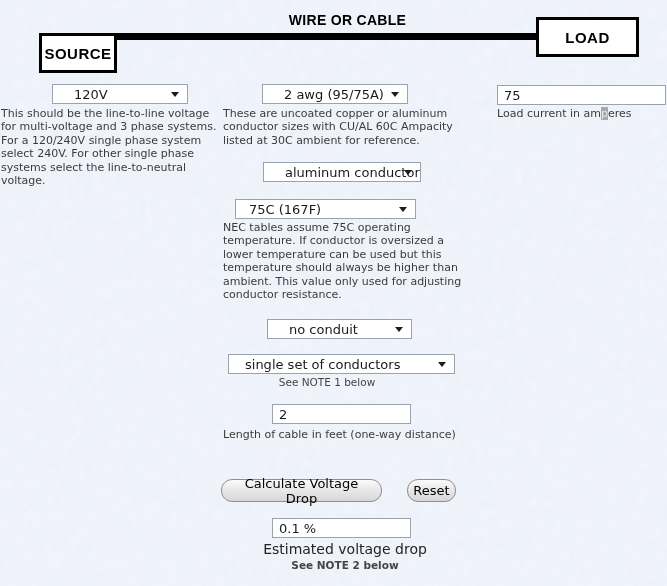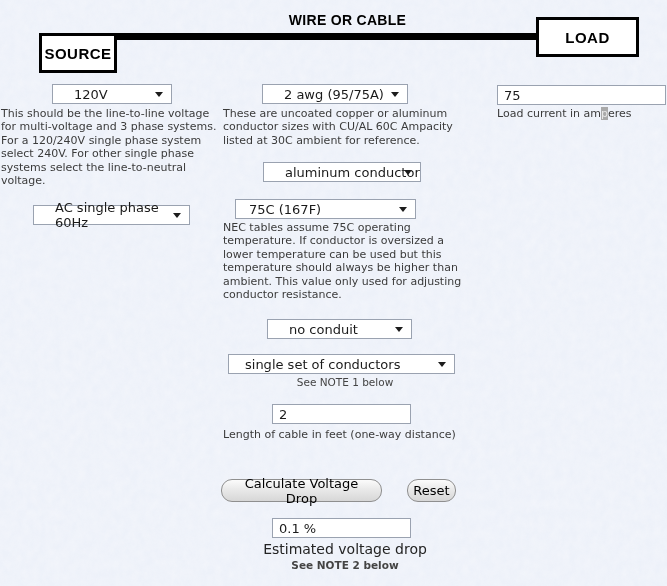--- a/index.html
+++ b/index.html
@@ -89,29 +89,25 @@
 
   <div class="diag-box" style="left:39px;top:17px;width:78px;height:40px;margin-top:16px;">
     <span>SOURCE</span>
   </div>
   <div class="wire-line" style="left:115px;top:33px;width:422px;height:7px;"></div>
   <div class="wire-label" style="left:240px;top:12px;width:215px;">WIRE OR CABLE</div>
   <div class="diag-box" style="left:536px;top:17px;width:103px;height:40px;">
     <span>LOAD</span>
   </div>
 
-  <div class="sel" style="left:52px;top:84px;width:120px;">
+  <div class="sel" style="left:52px;top:84px;width:136px;">
     <span>120V</span>
     <span class="arrow"></span>
   </div>
   <div class="help" style="left:1px;top:107px;width:224px;">This should be the line-to-line voltage for multi-voltage and 3 phase systems.  For a 120/240V single phase system select 240V.  For other single phase systems select the line-to-neutral voltage.</div>
-  <div class="sel" style="left:33px;top:205px;width:157px;">
-    <span>AC single phase 60Hz</span>
-    <span class="arrow"></span>
-  </div>
 
   <div class="sel" style="left:262px;top:84px;width:146px;">
     <span>2 awg (95/75A)</span>
     <span class="arrow"></span>
   </div>
   <div class="help" style="left:223px;top:107px;width:244px;">These are uncoated copper or aluminum conductor sizes with CU/AL 60C Ampacity listed at 30C ambient for reference.</div>
 
   <div class="sel" style="left:263px;top:162px;width:158px;">
     <span>aluminum conductor</span>
     <span class="arrow"></span>
@@ -125,21 +121,21 @@
 
   <div class="sel" style="left:267px;top:319px;width:145px;">
     <span>no conduit</span>
     <span class="arrow"></span>
   </div>
 
   <div class="sel" style="left:228px;top:354px;width:227px;padding-left:16px;">
     <span>single set of conductors</span>
     <span class="arrow"></span>
   </div>
-  <div class="note" style="left:223px;top:376px;width:244px;text-align:center;">See NOTE 1 below</div>
+  <div class="note" style="left:205px;top:376px;width:244px;text-align:center;">See NOTE 1 below</div>
 
   <input class="inp" style="left: 272px; top: 404px; width: 139px;" type="text" value="2">
   <div class="help" style="left:223px;top:428px;width:244px;">Length of cable in feet (one-way distance)</div>
 
   <button class="btn" style="left:221px;top:479px;width:161px;">Calculate Voltage Drop</button>
   <button class="btn" style="left:407px;top:479px;width:49px;">Reset</button>
 
   <input class="inp" style="left: 272px; top: 518px; width: 139px;" type="text" value="0.1 %">
   <div class="biglabel" style="left:223px;top:541px;width:244px;">Estimated voltage drop</div>
   <div class="note" style="left:223px;top:559px;width:244px;font-weight:bold;">See NOTE 2 below</div>

